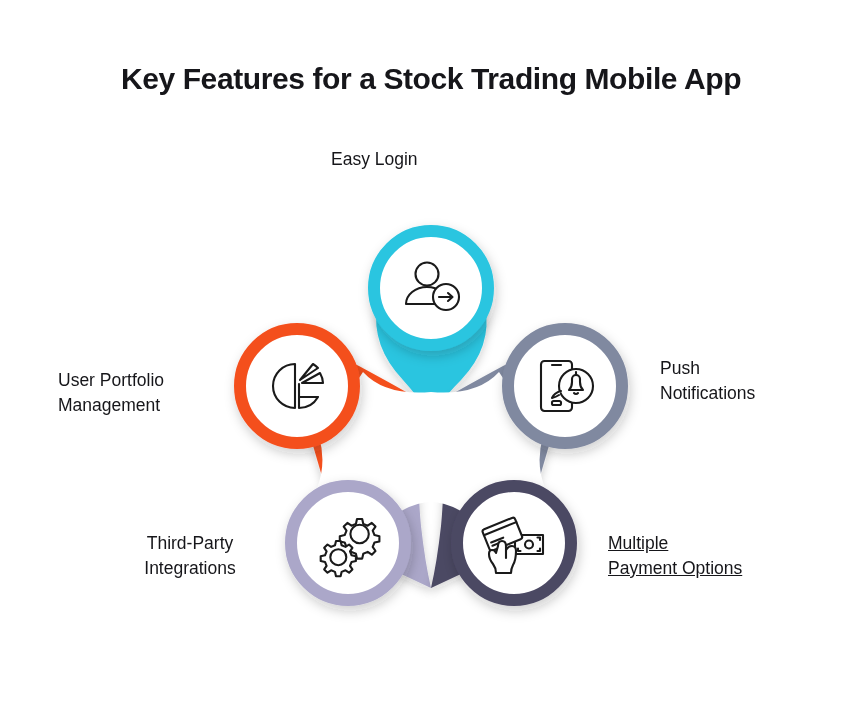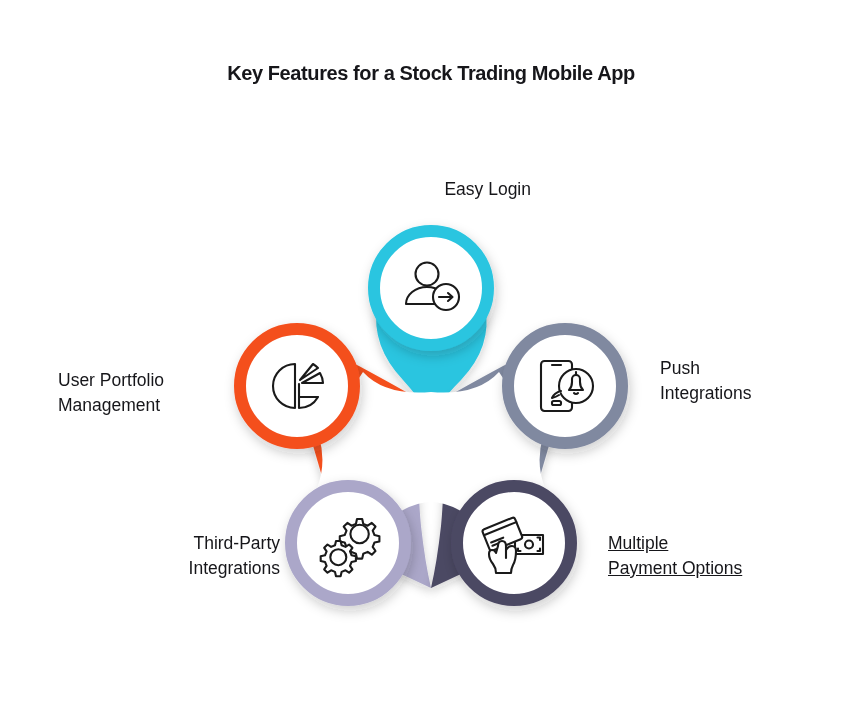--- a/index.html
+++ b/index.html
@@ -16,21 +16,21 @@
     position: relative;
     overflow: hidden;
   }
 
   #page-title {
     position: absolute;
     top: 62px;
     left: 0;
     width: 862px;
     text-align: center;
-    font-size: 20px;
+    font-size: 30px;
     font-weight: bold;
     letter-spacing: -0.4px;
     color: #16161a;
   }
 
   
   #diagram {
     position: absolute;
     left: 0;
     top: 0;
@@ -47,24 +47,24 @@
 
   
   .feature-label {
     position: absolute;
     font-size: 17.5px;
     font-weight: 500;
     line-height: 1.42;
     color: #16161a;
     white-space: pre-line;
   }
-  .lbl-easy-login   { top: 177px; left: 331px; width: 200px; text-align: right; }
+  .lbl-easy-login   { top: 147px; left: 331px; width: 200px; text-align: left; }
   .lbl-portfolio    { top: 356px; left: 58px;  width: 185px; text-align: left; margin-top: 12px; }
   .lbl-push         { top: 356px; left: 660px; width: 190px; text-align: left; }
-  .lbl-thirdparty   { top: 531px; left: 100px; width: 180px; text-align: right; }
+  .lbl-thirdparty   { top: 531px; left: 100px; width: 180px; text-align: center; }
   .lbl-payments     { top: 531px; left: 608px; width: 200px; text-align: left; text-decoration: underline; }
 
   .icon-svg { pointer-events: none; }
 </style>
 </head>
 <body>
 
 <div id="page-title">Key Features for a Stock Trading Mobile App</div>
 
 <div id="diagram">
@@ -172,21 +172,21 @@
       <path d="M -8 7 v 8"></path>
     </g>
   </svg>
 
   <div class="feature-label lbl-easy-login">Easy Login</div>
 
   <div class="feature-label lbl-portfolio">User Portfolio
 Management</div>
 
   <div class="feature-label lbl-push">Push
-Integrations</div>
+Notifications</div>
 
   <div class="feature-label lbl-thirdparty">Third-Party
 Integrations</div>
 
   <div class="feature-label lbl-payments">Multiple
 Payment Options</div>
 
 </div>
 
 </body></html>

